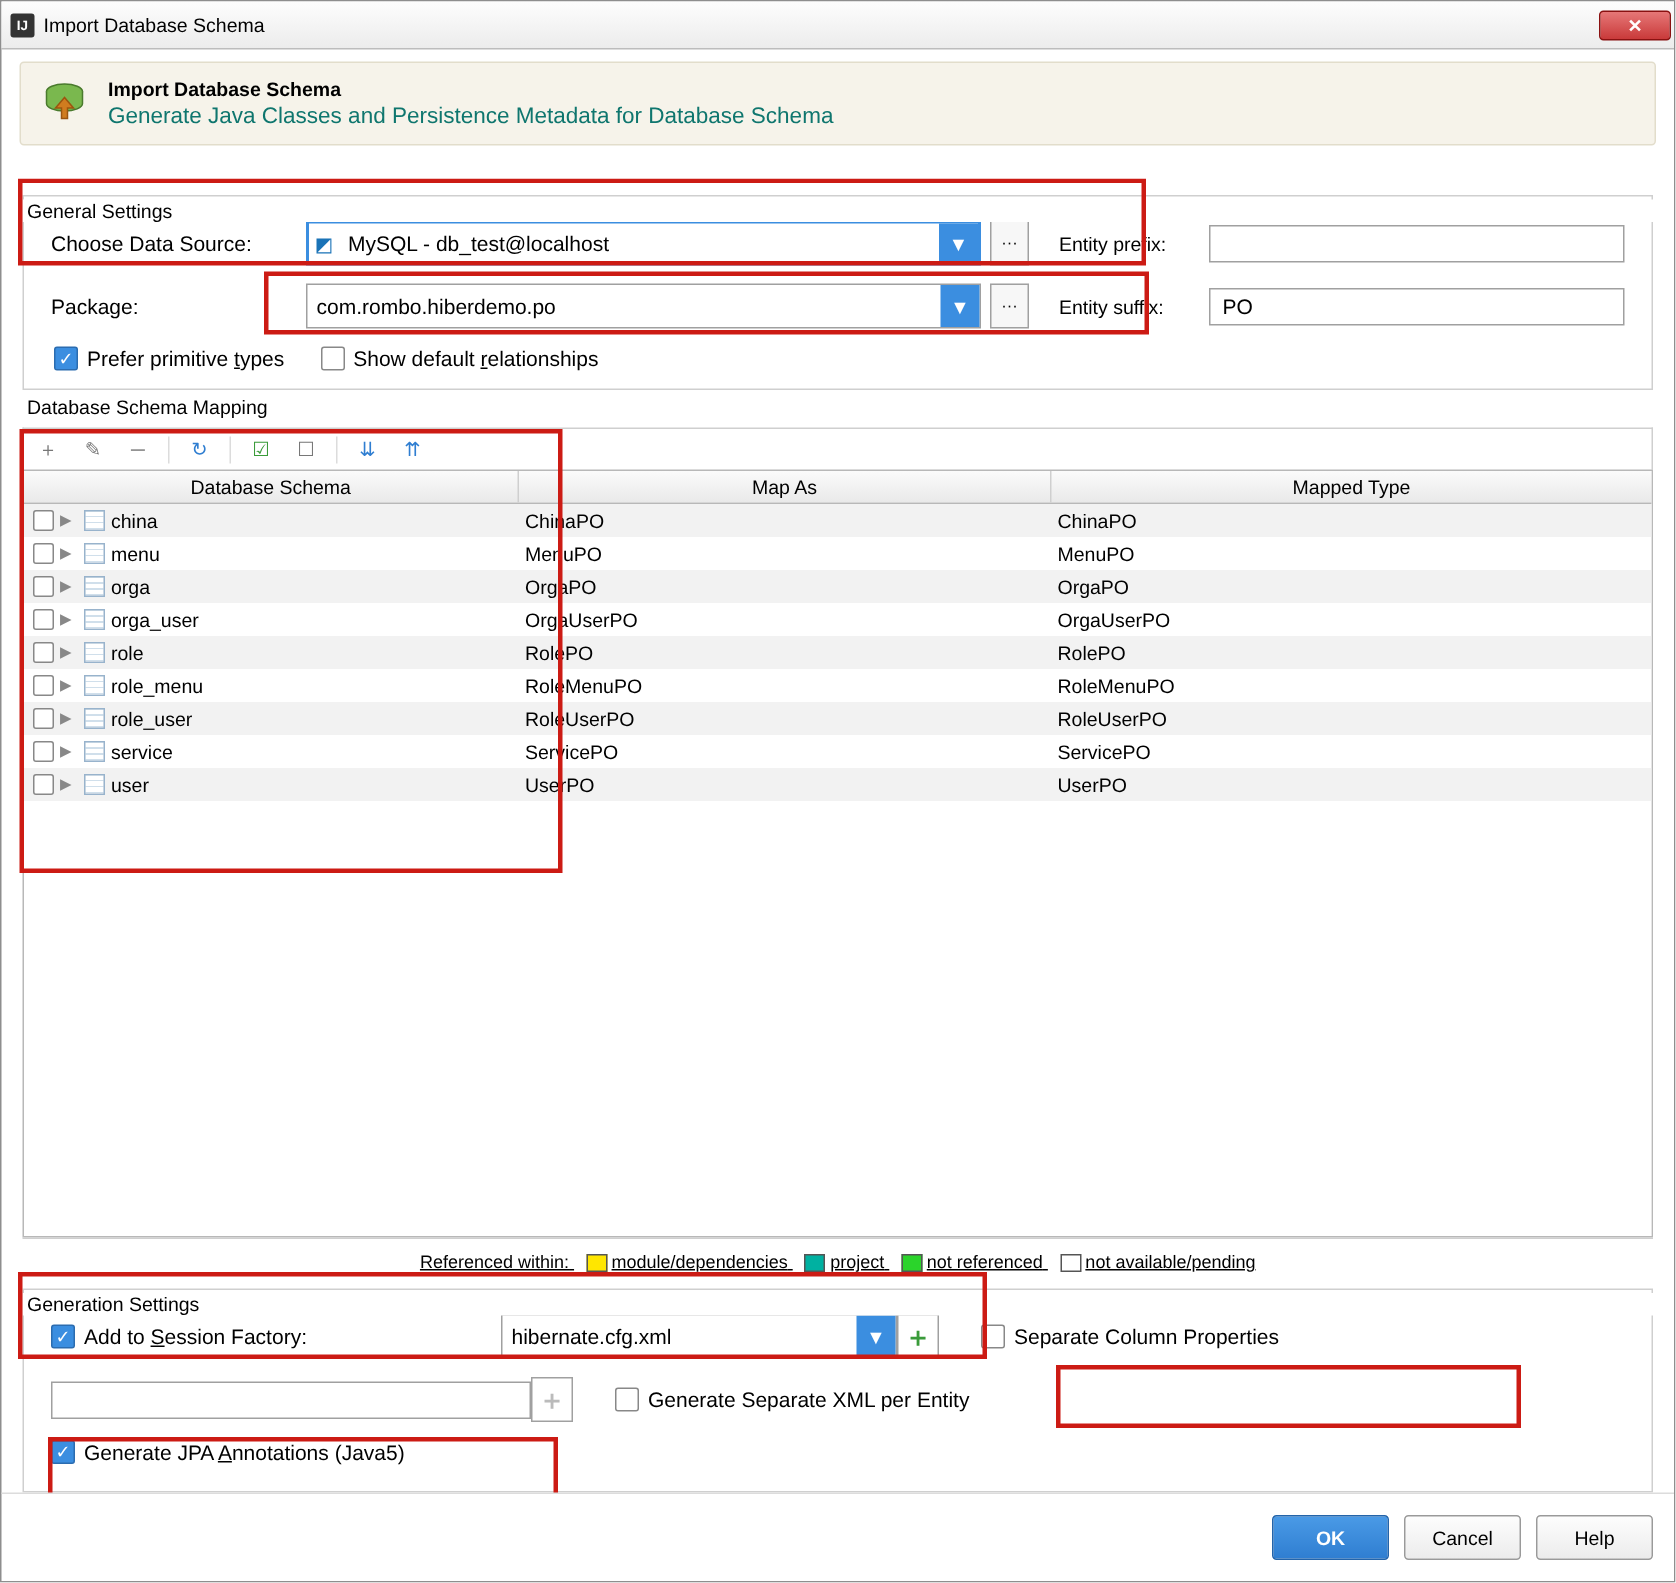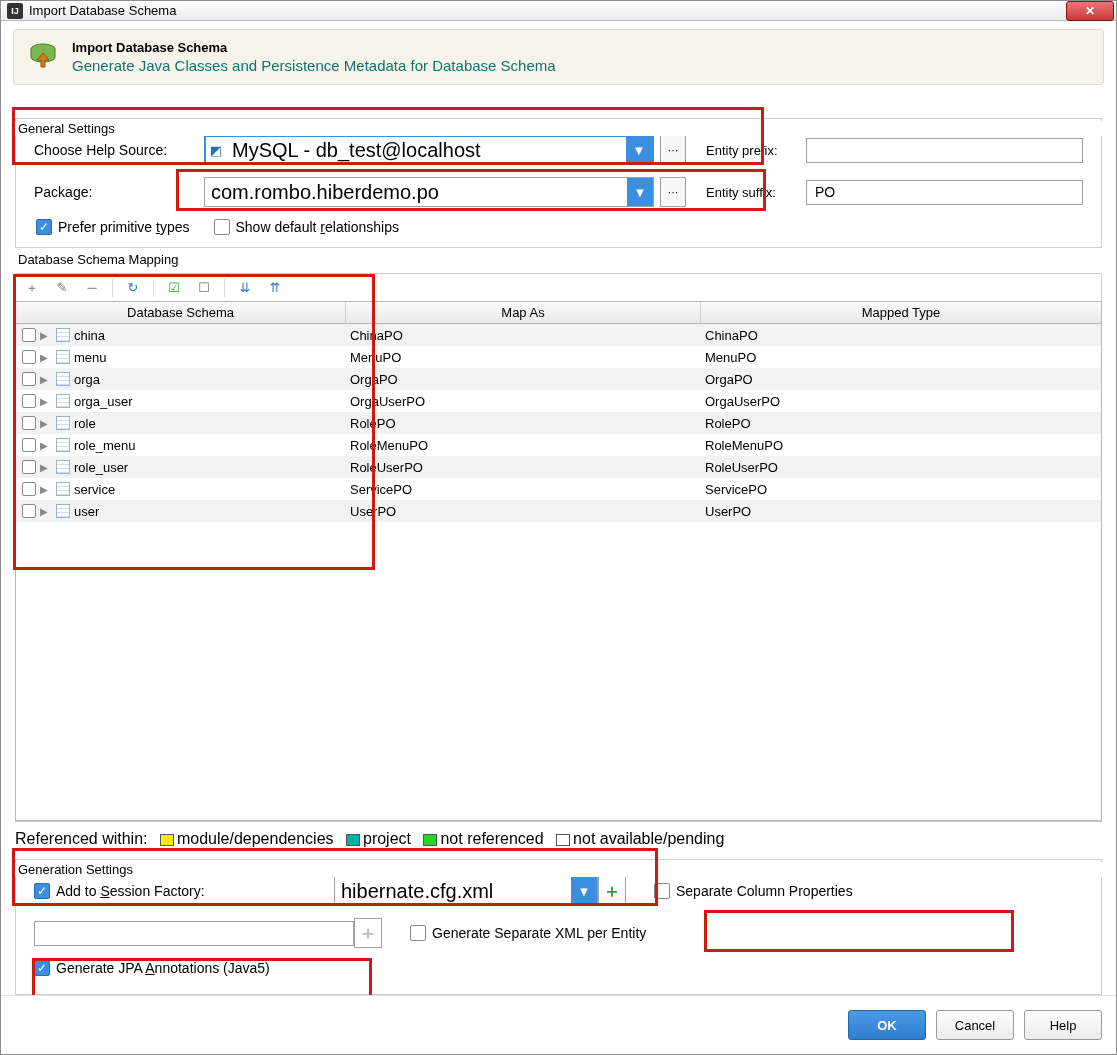--- a/index.html
+++ b/index.html
@@ -11,21 +11,21 @@
 }
 .window {
   width: 1117px;
   height: 1055px;
   border: 1px solid #8e8e8e;
   background: #fff;
   display: flex;
   flex-direction: column;
 }
 .titlebar {
-  height: 20px;
+  height: 32px;
   background: linear-gradient(#fdfdfd, #ececec);
   border-bottom: 1px solid #bcbcbc;
   display: flex;
   align-items: center;
   padding: 0 2px 0 6px;
 }
 .titlebar .title-icon {
   width: 16px; height: 16px;
   background: #333;
   border-radius: 2px;
@@ -89,21 +89,21 @@
 .row .lbl { width: 170px; font-size: 14px; }
 .combo {
   border: 1px solid #a0a0a0;
   height: 30px;
   display: flex;
   align-items: center;
   background: #fff;
 }
 .combo.blue-focus { border: 2px solid #3b8ee0; }
 .combo .combo-icon { width: 20px; display: flex; justify-content: center; color: #1a73b7; }
-.combo .combo-text { flex: 1; padding: 0 6px; font-size: 20px; }
+.combo .combo-text { flex: 1; padding: 0 6px; font-size: 14px; }
 .combo .combo-arrow {
   width: 26px; height: 100%;
   background: #3b8ee0;
   display: flex;
   align-items: center;
   justify-content: center;
   color: #fff;
 }
 .dots-btn {
   width: 26px; height: 30px;
@@ -175,21 +175,21 @@
 .col-type { width: 400px; border-right: none !important; }
 .grid-body { flex: 1; overflow: auto; background: #fff;}
 .grid-row { display: flex; align-items: center; height: 22px; font-size: 13px; }
 .grid-row.even { background: #f2f2f2; }
 .grid-row .cell-schema { width: 330px; display: flex; align-items: center; gap: 4px; padding-left: 6px; }
 .grid-row .cell-mapas { flex: 1; padding-left: 4px; }
 .grid-row .cell-type { width: 400px; padding-left: 4px; }
 .row-check { width: 14px; height: 14px; border: 1px solid #888; border-radius: 2px; background: #fff; }
 .row-arrow { color: #888; font-size: 10px; width: 12px; }
 .table-icon { width: 14px; height: 14px; border: 1px solid #98b3cc; background: repeating-linear-gradient(#fff 0 3px,#d0dfeb 3px 4px); }
-.legend-line { text-align: left; font-size: 16px; padding: 8px 0 4px 0; border-top: 1px solid #cfcfcf;}
+.legend-line { text-align: center; font-size: 12px; padding: 8px 0 4px 0; border-top: 1px solid #cfcfcf; text-decoration: underline;}
 .legend-line .sw {
   display: inline-block;
   width: 14px; height: 12px;
   border: 1px solid #555;
   vertical-align: middle;
   margin: 0 3px 0 8px;
 }
 .sw-yellow { background: #ffe600; }
 .sw-teal { background: #00b1a1; }
 .sw-green { background: #2bd42b; }
@@ -255,21 +255,21 @@
   </div>
 
   <div class="content rel-container">
 
     <span class="group-box-legend">General Settings</span>
     <div class="group-box rel-container">
       <div class="red-box" style="top:-12px;left:-4px;width:752px;height:58px;"></div>
       <div class="red-box" style="top:50px;left:160px;width:590px;height:42px;"></div>
 
       <div class="row">
-        <div class="lbl">Choose Help Source:</div>
+        <div class="lbl">Choose Data Source:</div>
         <div class="combo blue-focus" style="width:450px">
           <span class="combo-icon">◩</span>
           <span class="combo-text">MySQL - db_test@localhost</span>
           <span class="combo-arrow">▼</span>
         </div>
         <div class="dots-btn">···</div>
         <div style="width:20px"></div>
         <div style="width:100px">Entity prefix:</div>
         <input class="text-input" style="flex: 1 1 0%;" value="">
       </div>

